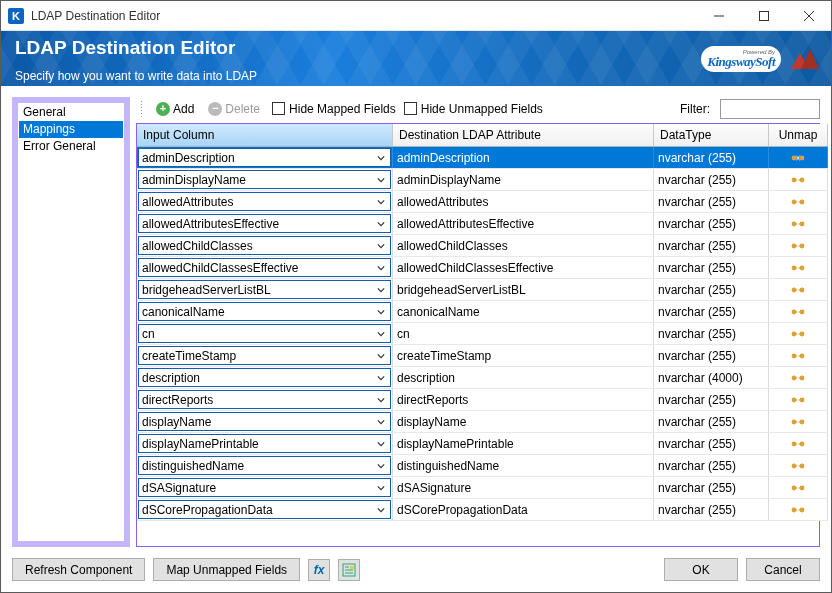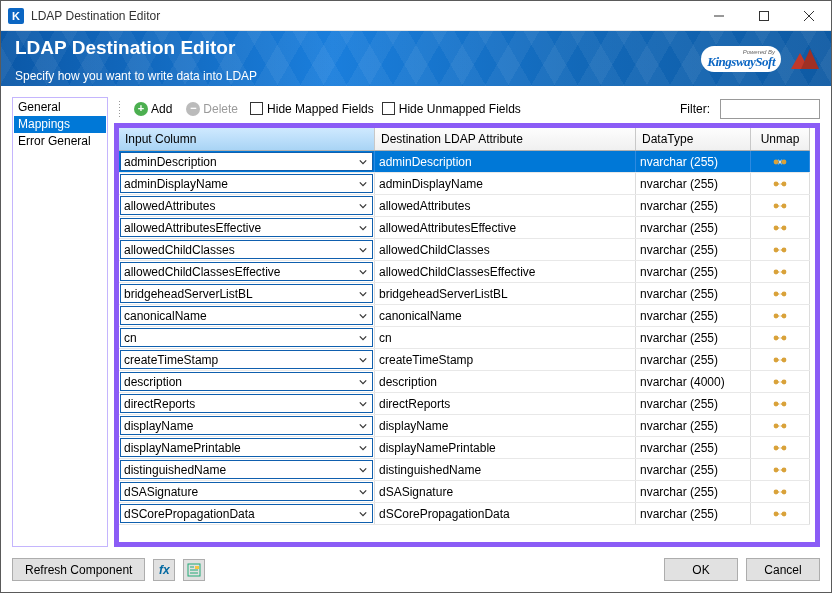--- a/index.html
+++ b/index.html
@@ -123,22 +123,22 @@
 
   
   .body {
     flex: 1;
     display: flex;
     padding: 11px;
     gap: 6px;
     min-height: 0;
   }
   .side-nav {
-    width: 96px;
-    border: 1px solid #c4b5fd;
+    width: 118px;
+    border: 6px solid #c4b5fd;
     background: #fff;
     padding: 1px;
   }
   .side-item {
     padding: 1px 4px;
     line-height: 15px;
     cursor: default;
   }
   .side-item.selected {
     background: #0078d7;
@@ -185,21 +185,21 @@
   .filter-input {
     border: 1px solid #999;
     height: 20px; width: 100px;
     padding: 0 3px;
   }
 
   
   .grid-wrap {
     flex: 1;
     display: flex;
-    border: 5px solid #8b5cf6;
+    border: 1px solid #8b5cf6;
     min-height: 0;
     margin-top: 2px;
     gap: 32px;
   }
   .grid {
     flex: 1;
     display: flex;
     flex-direction: column;
     min-height: 0;
   }
@@ -804,20 +804,21 @@
               </svg>
             </div>
         </div>
       </div>
 
     </div>
   </div>
 
   <div class="footer">
     <button class="btn">Refresh Component</button>
+    <button class="btn">Map Unmapped Fields</button>
     <button class="btn btn-sm" title="fx">
       <span style="color:#0369a1;font-style:italic;font-weight:bold;">fx</span>
     </button>
     <button class="btn btn-sm">
       <svg width="14" height="14" viewBox="0 0 14 14">
         <rect x="1" y="1" width="12" height="12" fill="none" stroke="#2a7" stroke-width="1"></rect>
         <rect x="8" y="3" width="4" height="3" fill="#f5c542"></rect>
         <path d="M3 4 H7 M3 7 H11 M3 10 H11" stroke="#2a7" stroke-width="1"></path>
       </svg>
     </button>

